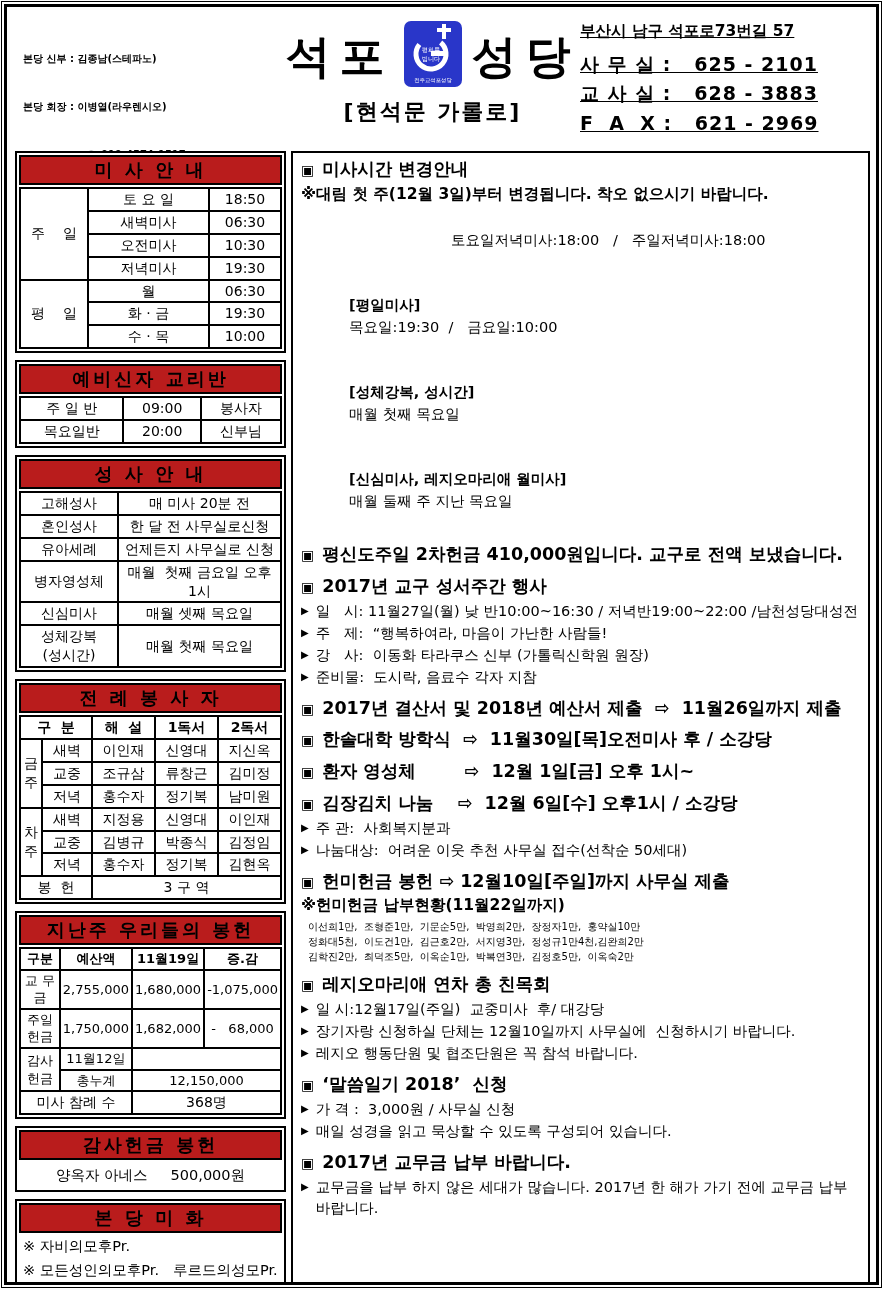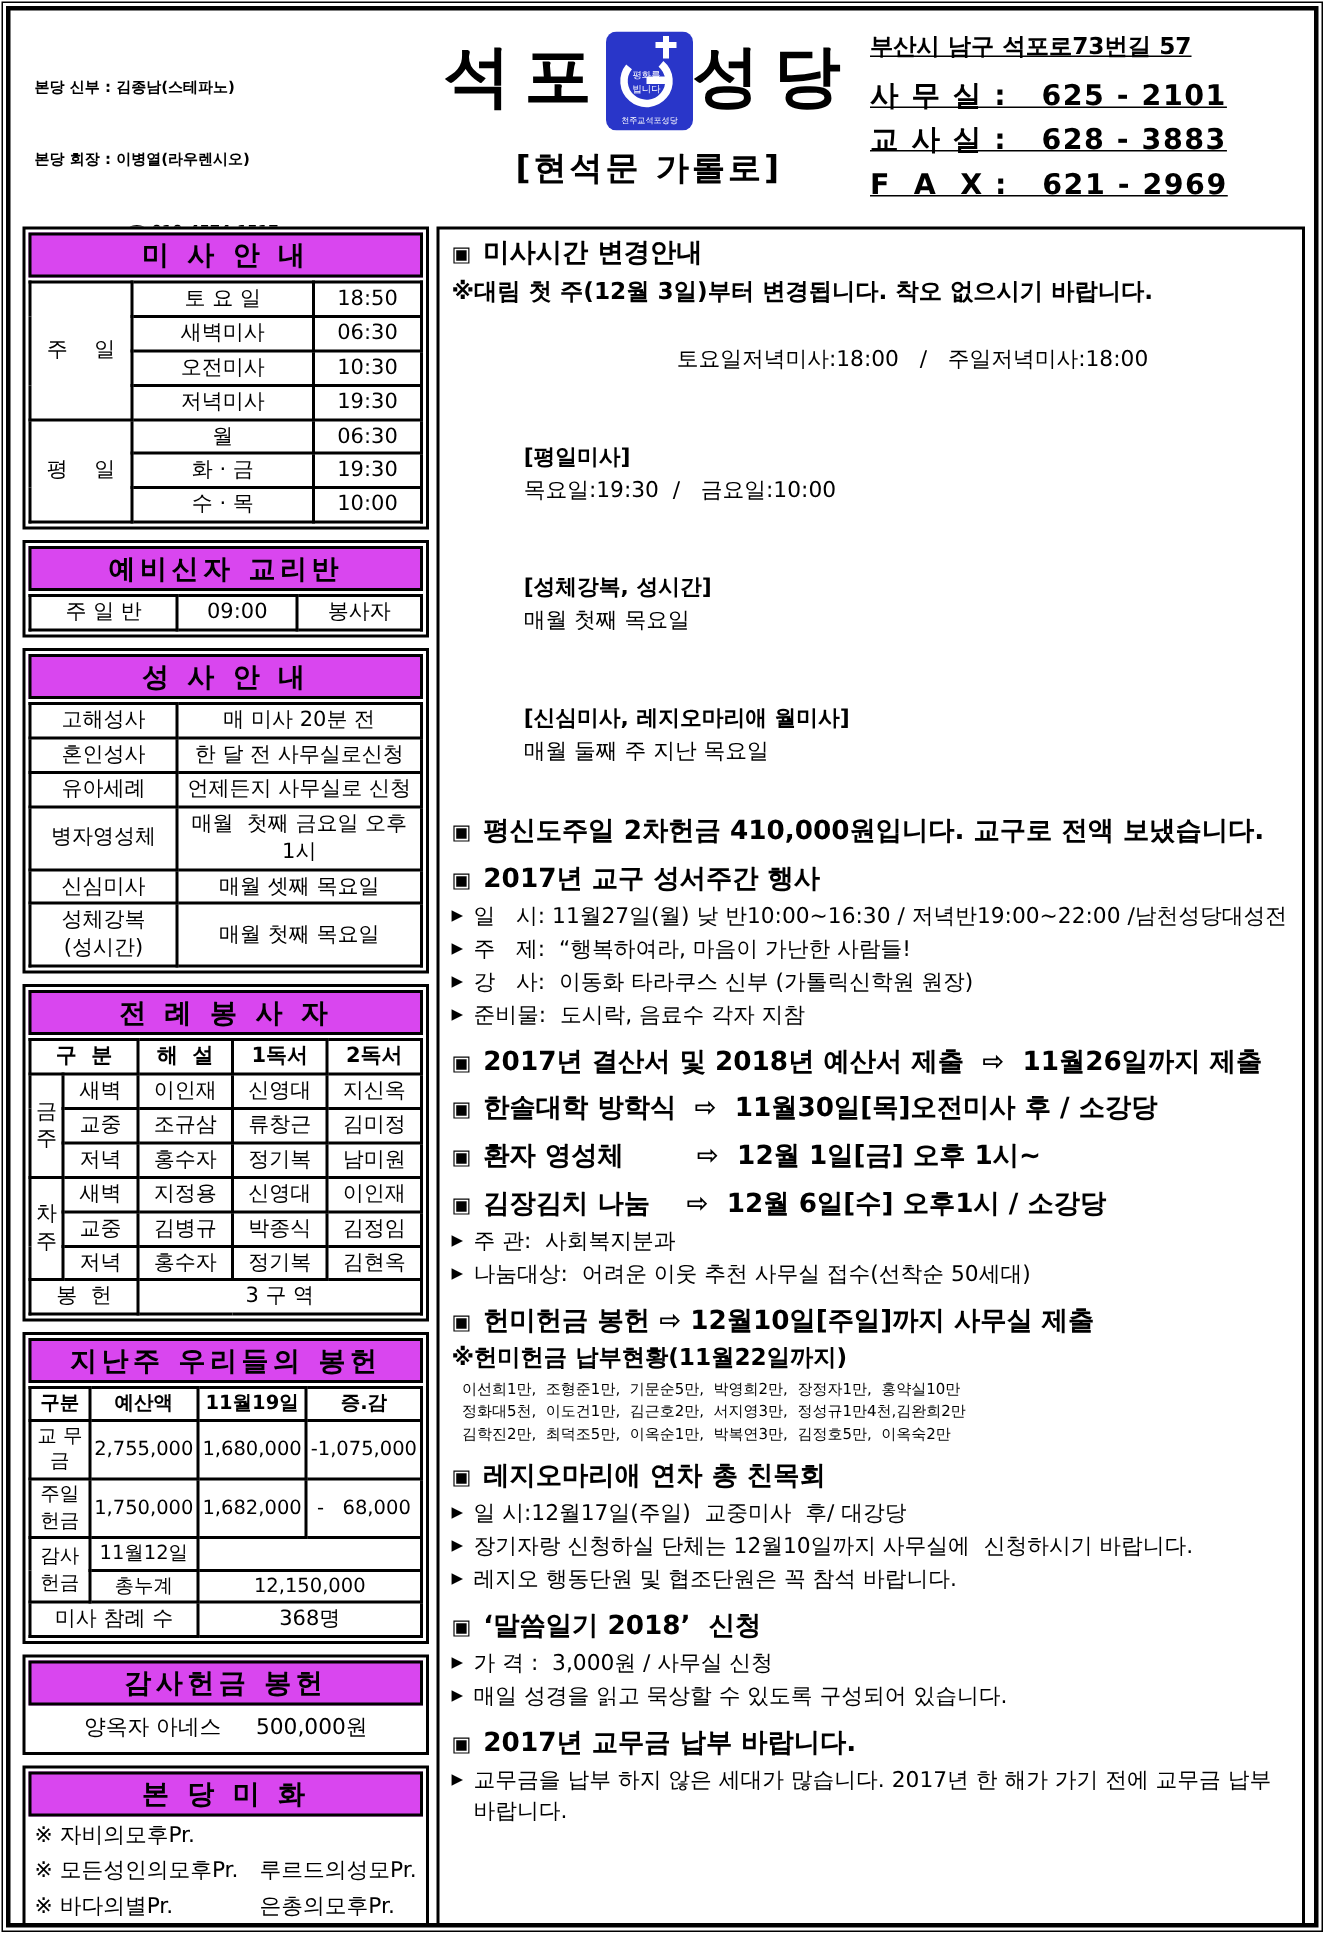--- a/index.html
+++ b/index.html
@@ -6,36 +6,36 @@
   body{width:885px;height:1291px;background:#fff;color:#000;
        font-family:"DejaVu Sans","Liberation Sans",sans-serif;position:relative;}
   .outer{position:absolute;top:1px;left:1px;width:881px;height:1287px;border:1px solid #000;box-sizing:border-box;}
   .frame{position:absolute;top:2px;left:2px;right:2px;bottom:2px;border:3px solid #000;overflow:hidden;}
 
   
   .header{display:flex;padding:12px 8px 4px 16px;height:128px;}
   .h-left{width:262px;font-size:10px;font-weight:bold;line-height:1.6;white-space:pre-wrap;}
   .h-left .ph{padding-left:62px;}
   .h-center{flex:1;text-align:center;}
-  .title-row{display:flex;align-items:flex-start;justify-content:center;gap:0;margin-top:2px;}
+  .title-row{display:flex;align-items:flex-end;justify-content:center;gap:10px;margin-top:2px;}
   .church-name{font-size:45px;font-weight:bold;letter-spacing:9px;}
   .patron{font-size:22px;font-weight:bold;margin-top:10px;letter-spacing:2px;}
   .h-right{width:288px;font-weight:bold;padding-top:2px;text-decoration:underline;}
   .addr{font-size:15.5px;margin-bottom:8px;}
   .tel{font-size:19px;line-height:1.55;letter-spacing:1px;white-space:pre-wrap;}
   .logo-box{width:58px;height:66px;flex:none;}
 
   
   .main{display:flex;gap:5px;padding:0 6px 6px 8px;}
   .col-left{width:271px;flex:none;}
   .col-right{flex:1;border:2px solid #000;padding:5px 8px 4px 8px;overflow:hidden;}
 
   
   .sec{border:2px solid #000;padding:2px;margin-bottom:7px;background:#fff;}
-  .sec-title{border:2px solid #000;background:#d946ef;font-weight:bold;font-size:18px;
+  .sec-title{border:2px solid #000;background:#b91c1c;font-weight:bold;font-size:18px;
              text-align:center;letter-spacing:3px;padding:1px 0;margin-bottom:2px;}
   .tbl{width:100%;border-collapse:collapse;font-size:14px;}
   .tbl td{border:2px solid #000;text-align:center;padding:1px 2px;white-space:pre-wrap;line-height:1.35;}
   .tbl .hd{font-weight:bold;}
   .mass-col1{width:62px;}
   .mass-col3{width:66px;}
   .sac-col1{width:92px;}
   .alignl{text-align:left;padding-left:4px;}
   .vcol{width:16px;word-break:break-all;line-height:1.9;padding:0 1px;}
   .lit-col2{width:44px;}
@@ -147,20 +147,25 @@
 
       <div class="sec">
         <div class="sec-title">예비신자 교리반</div>
         <table class="tbl">
           <tbody>
                 <tr>
             <td>주 일 반</td>
             <td>09:00</td>
             <td>봉사자</td>
           </tr>
+          <tr>
+            <td>목요일반</td>
+            <td>20:00</td>
+            <td>신부님</td>
+          </tr>
         </tbody>
             </table>
       </div>
 
       <div class="sec">
         <div class="sec-title">성 사 안 내</div>
         <table class="tbl">
           <tbody>
                 <tr>
             <td class="sac-col1">고해성사</td>

